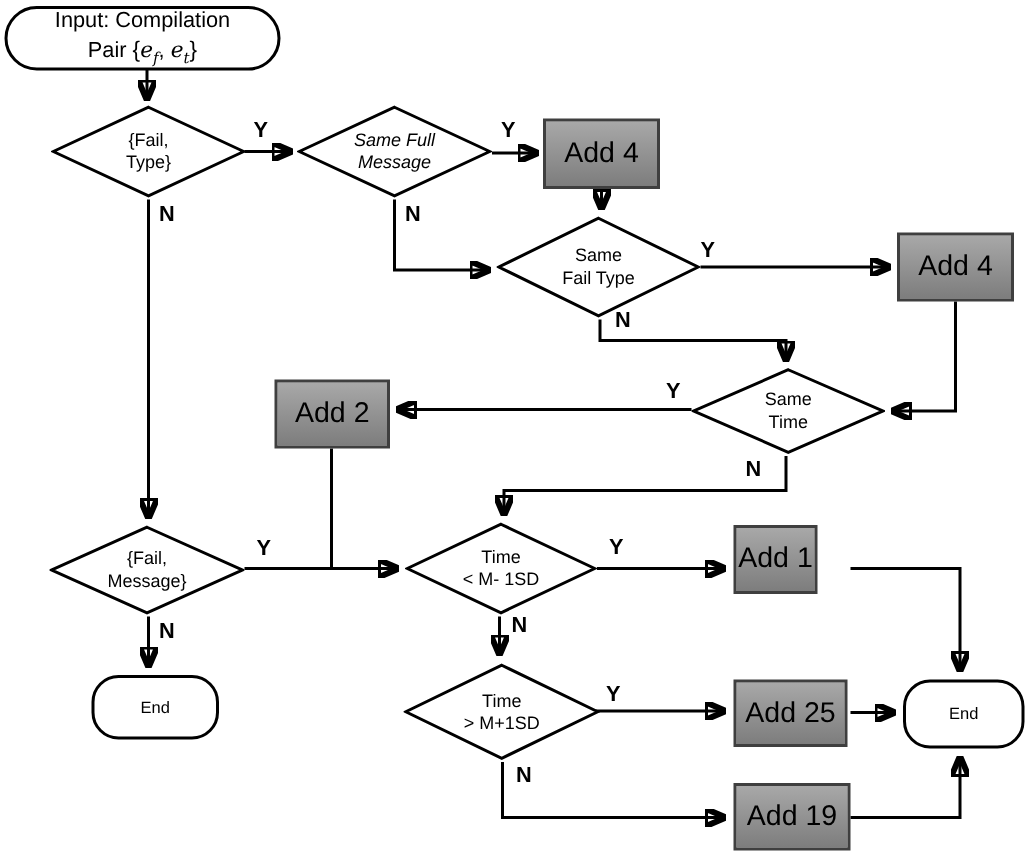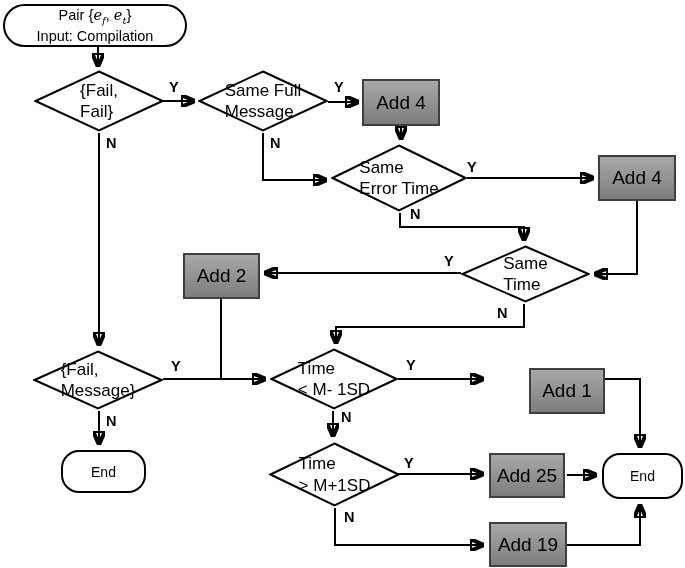--- a/index.html
+++ b/index.html
@@ -35,40 +35,41 @@
   }
   .diamond polygon {
     fill: #ffffff;
     stroke: #000;
     stroke-width: 2;
     stroke-linejoin: miter;
   }
   .dtxt {
     position: relative;
     z-index: 1;
-    font-size: 17px;
+    text-align: center;
+    font-size: 12px;
     line-height: 1.25;
   }
   .addbox {
     background: linear-gradient(#a8a8a8, #7d7d7d);
     border: 2px solid #3f3f3f;
     display: flex;
     align-items: center;
     justify-content: center;
     font-size: 19px;
     box-sizing: border-box;
   }
   .terminal {
     background: #ffffff;
     border: 2px solid #000;
     border-radius: 18px;
     display: flex;
     align-items: center;
     justify-content: center;
-    font-size: 14px;
+    font-size: 11px;
     box-sizing: border-box;
   }
   .start-oval {
     border-radius: 22px;
     flex-direction: column;
     line-height: 1.3;
     font-size: 14.5px;
     text-align: center;
   }
   .elabel {
@@ -116,55 +117,55 @@
     <path d="M398,379 H482" marker-end="url(#arw)"></path>
     <path d="M333,411 V435" marker-end="url(#arw)"></path>
     <path d="M397,474 H482" marker-end="url(#arw)"></path>
     <path d="M335,508 V545 H482" marker-end="url(#arw)"></path>
     <path d="M567,379 H640 V446" marker-end="url(#arw)"></path>
     <path d="M567,475 H595" marker-end="url(#arw)"></path>
     <path d="M567,545 H640 V506" marker-end="url(#arw)"></path>
   </svg>
 
   <div class="node terminal start-oval" style="left:3px; top:4px; width:184px; height:43px;">
+    <div>Input: Compilation</div>
     <div><span>Pair </span><span class="mbrace">{</span><span class="mvar">e</span><sub class="msub">f</sub><span>, </span><span class="mvar">e</span><sub class="msub">t</sub><span class="mbrace">}</span></div>
-    <div>Input: Compilation</div>
   </div>
 
   <div class="node diamond" style="left:34px; top:70px; width:130px; height:62px;">
     <svg viewBox="0 0 130 62">
         <polygon points="65,1.5 128.5,31 65,60.5 1.5,31"></polygon>
       </svg>
     <div class="dtxt">
       <div>{Fail,</div>
-      <div>Fail}</div>
-    </div>
-  </div>
-
-  <div class="node diamond" style="left:198px; top:70px; width:130px; height:62px;">
+      <div>Type}</div>
+    </div>
+  </div>
+
+  <div class="node diamond" style="left:198px; top:70px; width:130px; height:62px;font-style:italic;">
     <svg viewBox="0 0 130 62">
         <polygon points="65,1.5 128.5,31 65,60.5 1.5,31"></polygon>
       </svg>
     <div class="dtxt">
       <div>Same Full</div>
       <div>Message</div>
     </div>
   </div>
 
   <div class="node addbox" style="left:362px; top:79px; width:78px; height:47px;">
     <span>Add 4</span>
   </div>
 
   <div class="node diamond" style="left:331px; top:144px; width:136px; height:68px;">
     <svg viewBox="0 0 136 68">
         <polygon points="68,1.5 134.5,34 68,66.5 1.5,34"></polygon>
       </svg>
     <div class="dtxt">
       <div>Same</div>
-      <div>Error Time</div>
+      <div>Fail Type</div>
     </div>
   </div>
 
   <div class="node addbox" style="left:598px; top:155px; width:78px; height:46px;">
     <span>Add 4</span>
   </div>
 
   <div class="node diamond" style="left:461px; top:245px; width:129px; height:58px;">
     <svg viewBox="0 0 129 58">
         <polygon points="64.5,1.5 127.5,29 64.5,56.5 1.5,29"></polygon>
@@ -206,21 +207,21 @@
   <div class="node diamond" style="left:269px; top:442px; width:131px; height:65px;">
     <svg viewBox="0 0 131 65">
         <polygon points="65.5,1.5 129.5,32.5 65.5,63.5 1.5,32.5"></polygon>
       </svg>
     <div class="dtxt">
       <div>Time</div>
       <div>&gt; M+1SD</div>
     </div>
   </div>
 
-  <div class="node addbox" style="left:489px; top:368px; width:76px; height:46px;margin-left:40px;">
+  <div class="node addbox" style="left:489px; top:350px; width:56px; height:46px;">
     <span>Add 1</span>
   </div>
 
   <div class="node addbox" style="left:489px; top:453px; width:76px; height:45px;">
     <span>Add 25</span>
   </div>
 
   <div class="node addbox" style="left:489px; top:522px; width:78px; height:45px;">
     <span>Add 19</span>
   </div>

